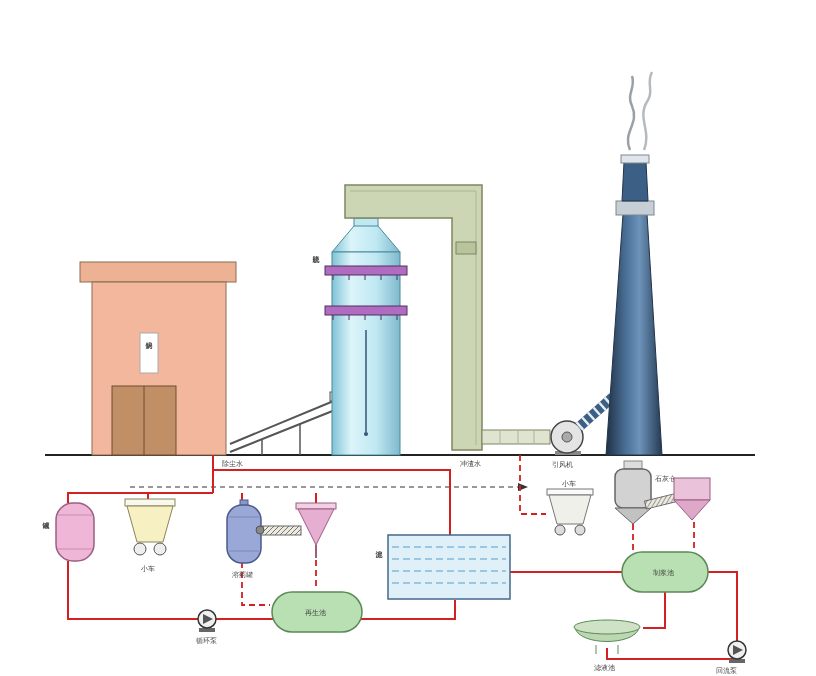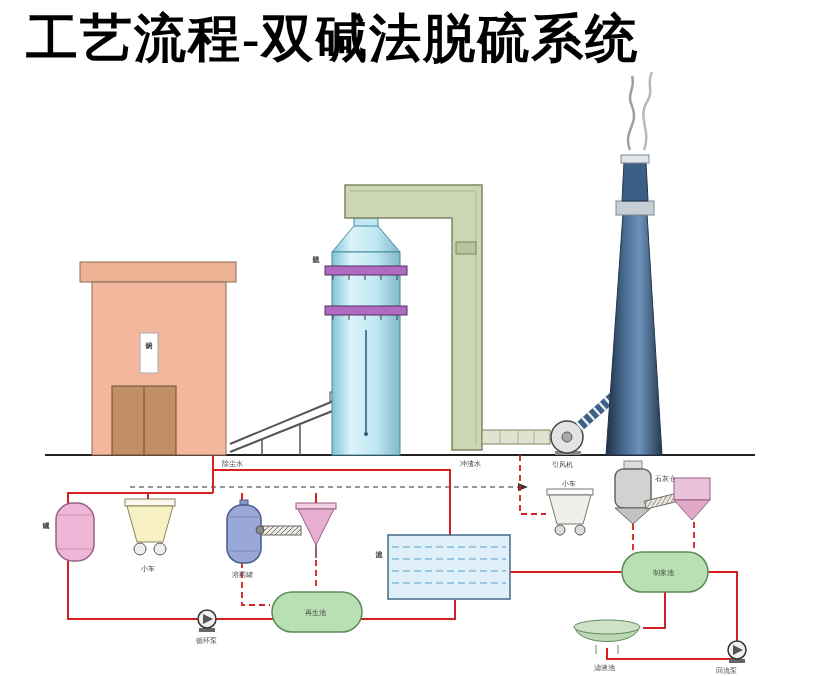--- a/index.html
+++ b/index.html
@@ -10,21 +10,20 @@
          font-weight:900;font-size:52px;letter-spacing:2px;color:#000;white-space:nowrap;}
   svg{position:absolute;left:0;top:0;}
   .lbl{font-size:7px;fill:#444;}
   .lblv{font-size:7px;fill:#444;writing-mode:vertical-rl;}
 </style>
 </head>
 <body>
 
 <div class="page">
 
-  <div class="title">工艺流程-双碱法脱硫系统</div>
 
   <svg width="816" height="676" viewBox="0 0 816 676">
     <defs>
       <linearGradient id="towerGrad" x1="0" y1="0" x2="1" y2="0">
         <stop offset="0" stop-color="#7fc3d6"></stop>
         <stop offset="0.28" stop-color="#dcf4fa"></stop>
         <stop offset="0.65" stop-color="#bfe8f2"></stop>
         <stop offset="1" stop-color="#7fb8cc"></stop>
       </linearGradient>
       <linearGradient id="chimGrad" x1="0" y1="0" x2="1" y2="0">

